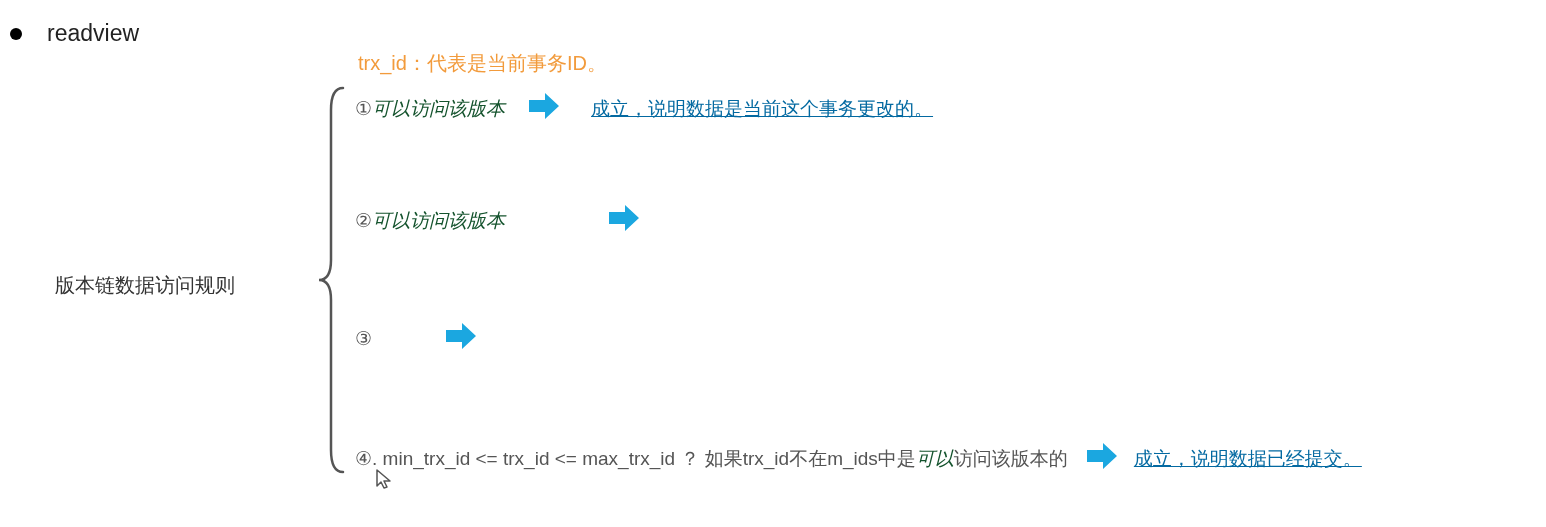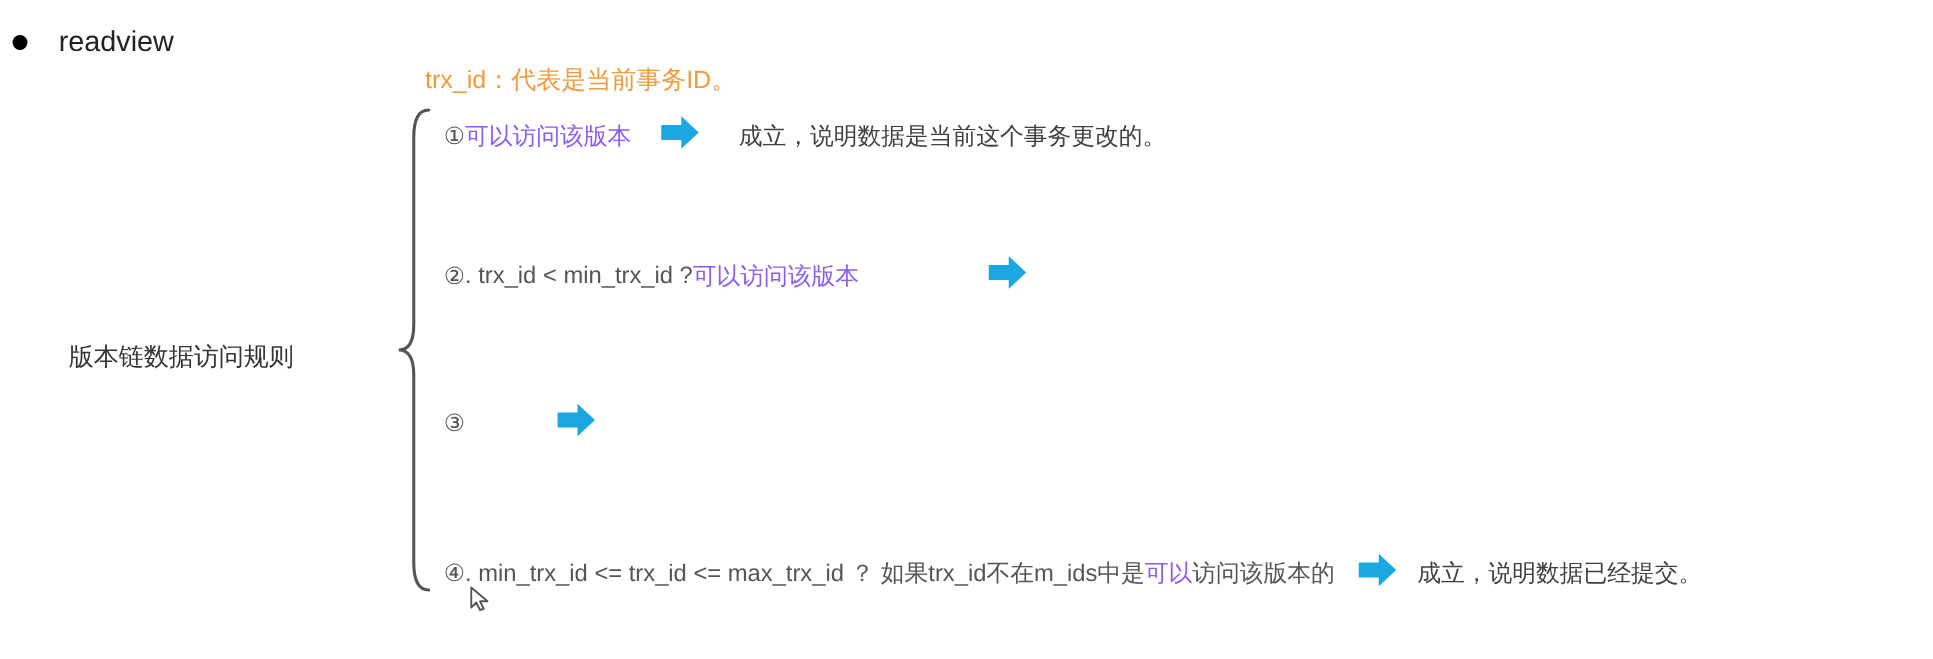--- a/index.html
+++ b/index.html
@@ -27,21 +27,21 @@
       border-radius: 50%;
     }
     .bullet-text {
       font-size: 23px;
       color: #222;
       font-weight: 400;
     }
     .subtitle-orange {
       position: absolute;
       top: 50px;
-      left: 340px;
+      left: 358px;
       color: #f29b3c;
       font-size: 20px;
     }
     .rule-label {
       position: absolute;
       top: 272px;
       left: 55px;
       color: #333;
       font-size: 20px;
     }
@@ -54,23 +54,23 @@
       position: absolute;
       display: flex;
       align-items: center;
       white-space: nowrap;
     }
     .row1 { top: 88px; left: 355px; }
     .row2 { top: 200px; left: 355px; }
     .row3 { top: 318px; left: 355px; }
     .row4 { top: 438px; left: 355px; }
     .text-dark { color: #555; }
-    .text-green { color: #8b5cf6; }
+    .text-green { color: #14532d; font-style: italic; }
     .text-red { color: #e53935; }
-    .text-blue { color: #404040; }
+    .text-blue { color: #0369a1; text-decoration: underline; }
     .arrow-blue {
       display: inline-block;
       margin: 0 30px 0 20px;
       vertical-align: middle;
     }
     .cursor-icon {
       position: absolute;
       top: 468px;
       left: 375px;
     }
@@ -103,21 +103,20 @@
   <span class="arrow-blue">
     <svg width="36" height="36" viewBox="0 0 36 36">
         <path d="M4 12 L20 12 L20 5 L34 18 L20 31 L20 24 L4 24 Z" fill="#1ba7e0"></path>
       </svg>
   </span>
   <span class="text-blue">成立，说明数据是当前这个事务更改的。</span>
 </div>
 
 <div class="rule-row row2">
   <span class="text-dark">②</span>
-  <span class="text-dark">. trx_id &lt; min_trx_id ? </span>
   <span class="text-green">可以访问该版本</span>
   <span class="arrow-blue" style="margin-left:100px;">
     <svg width="36" height="36" viewBox="0 0 36 36">
         <path d="M4 12 L20 12 L20 5 L34 18 L20 31 L20 24 L4 24 Z" fill="#1ba7e0"></path>
       </svg>
   </span>
 </div>
 
 <div class="rule-row row3">
   <span class="text-dark">③</span>

